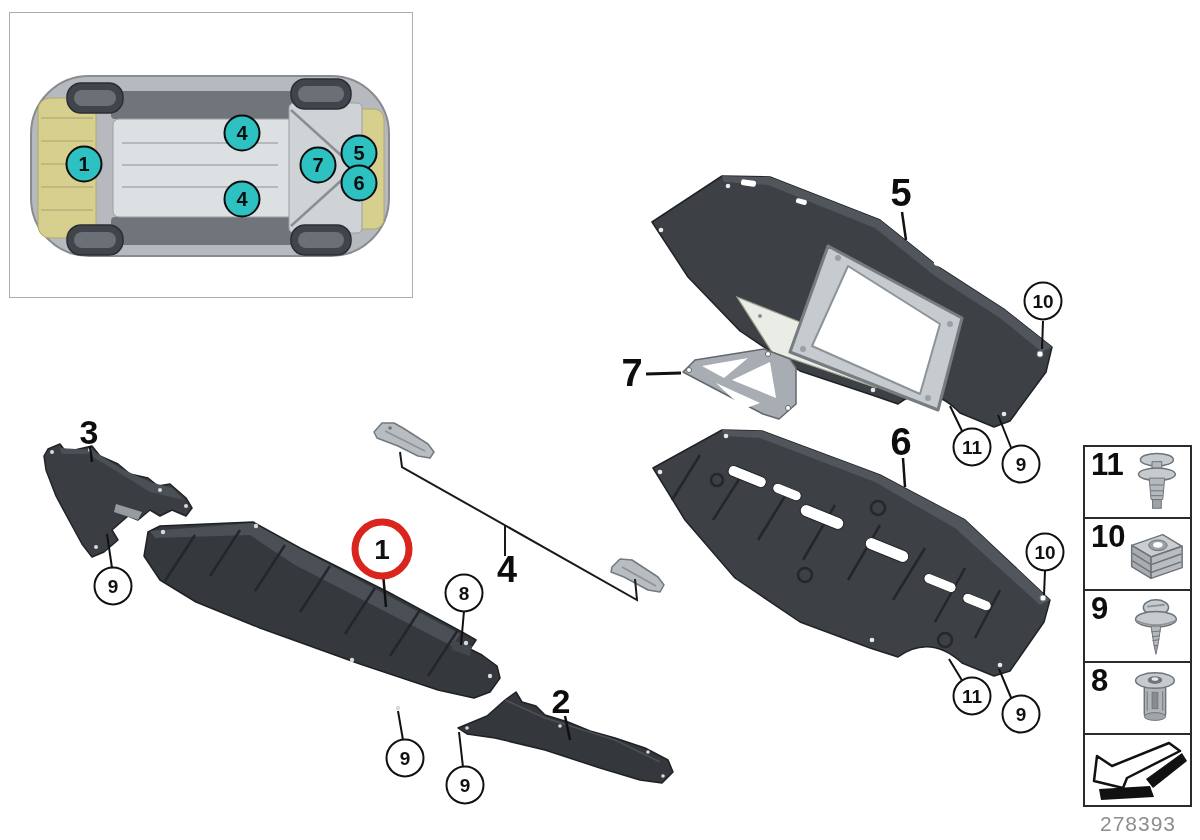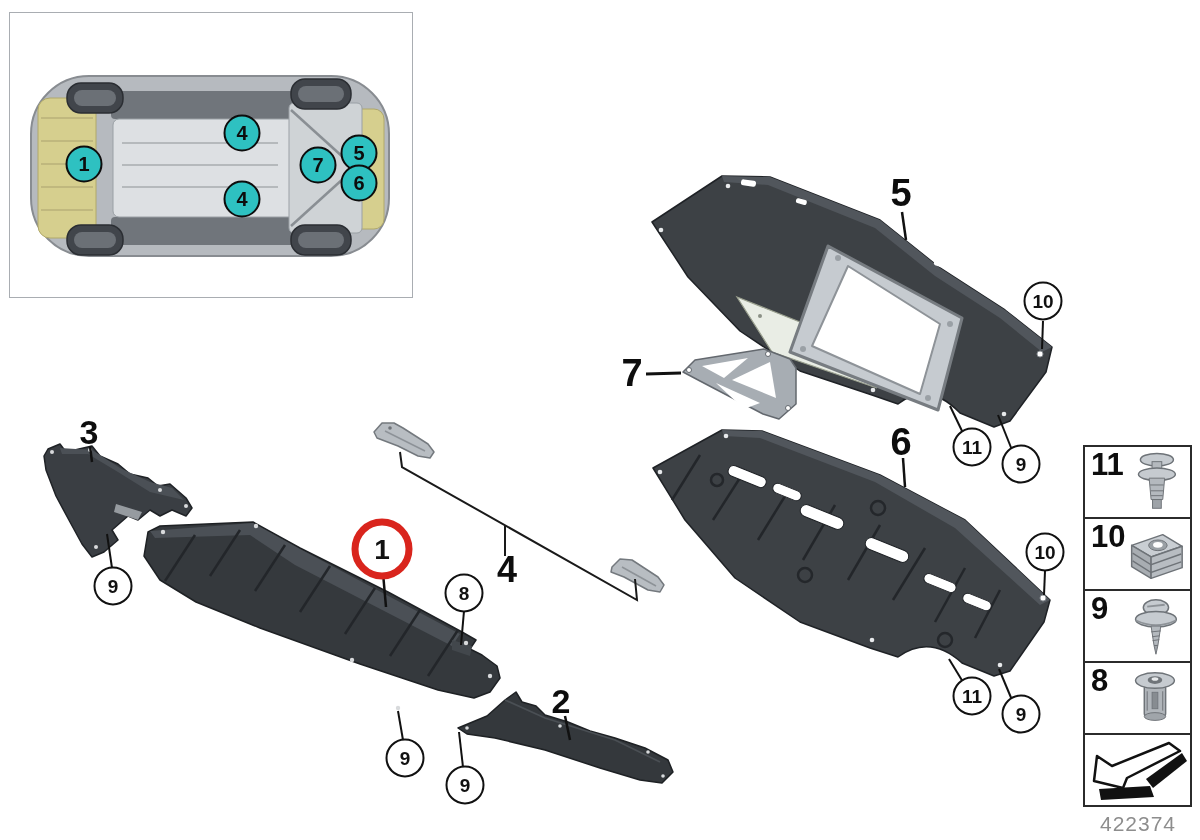--- a/index.html
+++ b/index.html
@@ -317,15 +317,15 @@
       <ellipse cx="36" cy="13.5" rx="3.5" ry="1.8" fill="#e8eaec"></ellipse>
     </svg>
   </div>
   <div class="abs legend-box" style="top:733px">
     <svg class="legend-icon" style="right:0;top:0" width="105" height="70" viewBox="0 0 105 70">
       <polygon points="14,54 65,51 69,62 16,65" fill="#111"></polygon>
       <polygon points="61,44 97,18 102,26 68,53" fill="#111"></polygon>
       <polygon points="84,8 95,16 42,43 38,53 9,46 12,21 27,31" fill="#fff" stroke="#111" stroke-width="2.5" stroke-linejoin="round"></polygon>
     </svg>
   </div>
-  <div class="abs diagram-number" style="left:1083px;top:812px">422374</div>
+  <div class="abs diagram-number" style="left:1083px;top:812px">278393</div>
 
 </div>
 
 </body></html>

